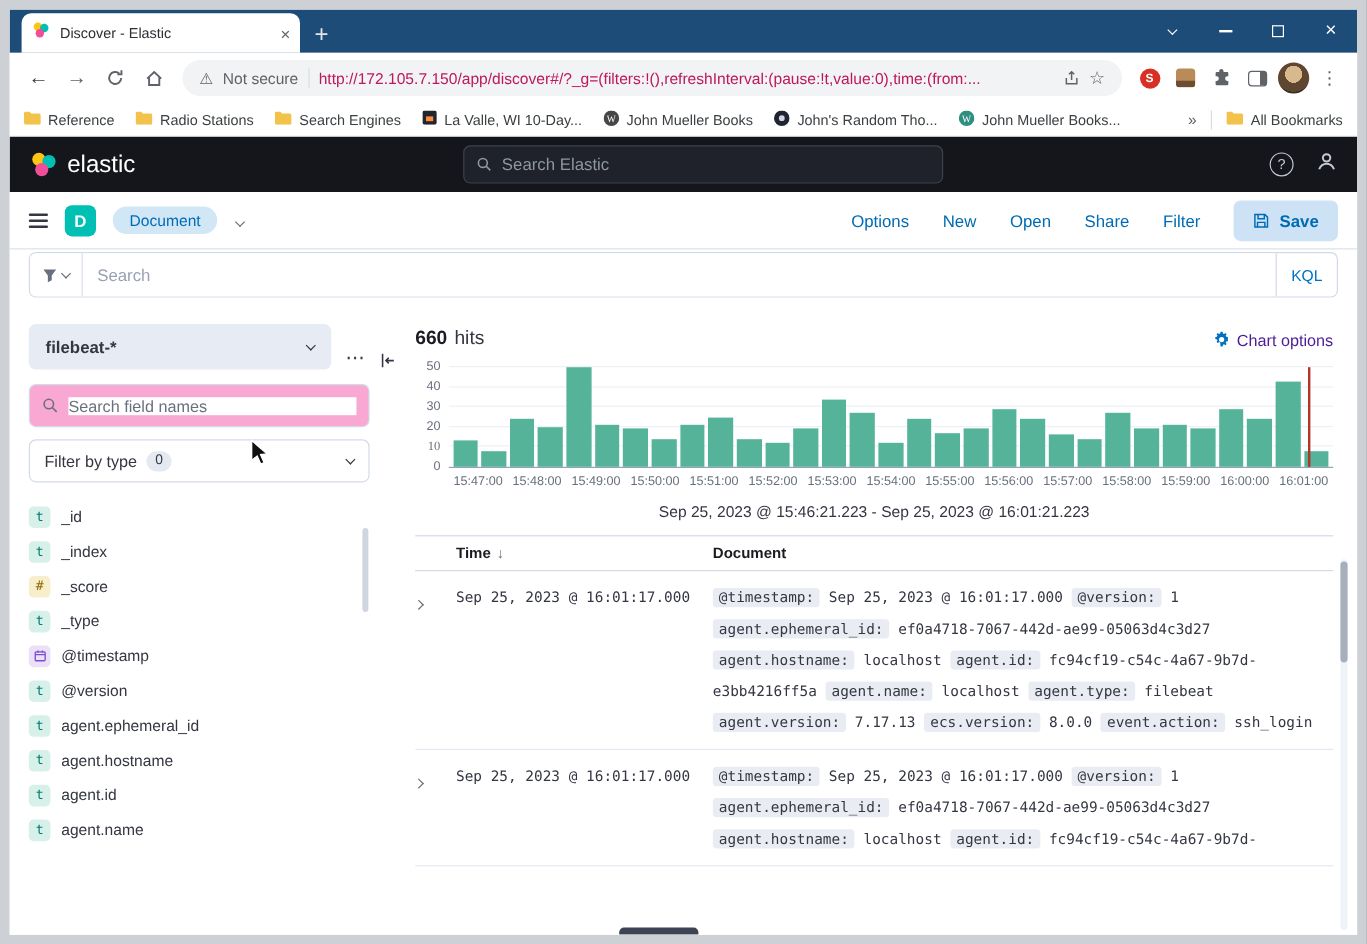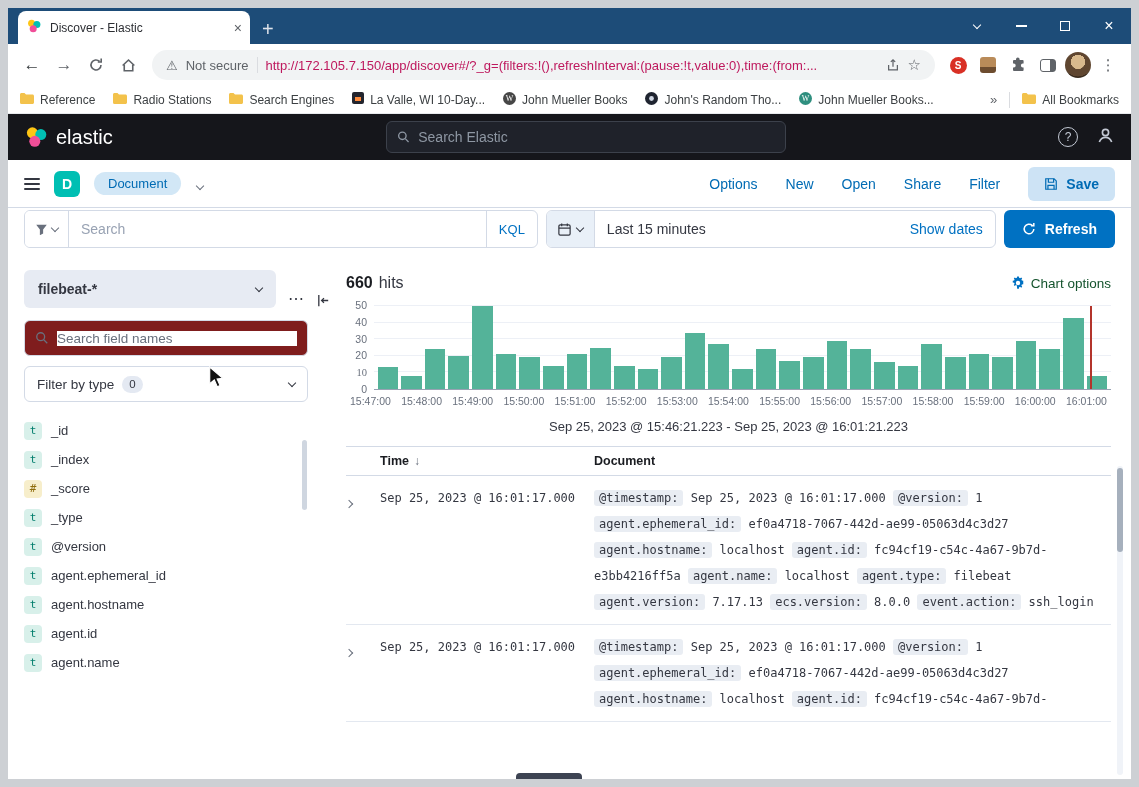--- a/index.html
+++ b/index.html
@@ -81,49 +81,49 @@
   
   .filterrow{height:34px;display:flex;align-items:center;padding:0 18px;gap:12px;flex:none;background:#fff}
   .addfilter{color:#0071c2;font-size:13.5px}
 
   
   .content{flex:1;display:flex;padding:16px 0 0 16px;position:relative;overflow:hidden;background:#fff}
   .sidebar{width:312px;flex:none;position:relative}
   .sb-top{display:flex;align-items:flex-end;gap:12px;margin-bottom:12px}
   .index-btn{width:252px;height:38px;background:#e7ebf3;border-radius:6px;display:flex;align-items:center;justify-content:space-between;padding:0 14px;font-weight:700;color:#343741;font-size:14px;border:0}
   .sb-ic{color:#343741;display:flex;align-items:center;font-size:16px}
-  .sb-search{width:284px;height:36px;border:1px solid #d3dae6;border-radius:6px;display:flex;align-items:center;padding:0 10px;gap:8px;margin-bottom:10px;background:#7f1d1d}
+  .sb-search{width:284px;height:36px;border:1px solid #d3dae6;border-radius:6px;display:flex;align-items:center;padding:0 10px;gap:8px;margin-bottom:10px;background:#f9a8d4}
   .sb-search input{border:0;outline:0;font-size:13.5px;flex:1;color:#343741;min-width:0}
   .sb-search input::placeholder{color:#69707d}
   .sb-filter{width:284px;height:36px;border:1px solid #d3dae6;border-radius:6px;display:flex;align-items:center;padding:0 12px;gap:8px;margin-bottom:14px;font-size:13.5px;color:#343741}
   .count-badge{background:#e4e9f2;border-radius:9px;padding:0 7px;font-size:11.5px;height:17px;line-height:17px;color:#343741}
   .avail{display:flex;align-items:center;gap:7px;width:284px;margin-bottom:8px;color:#1a1c21}
   .avail-label{font-weight:700;font-size:12.5px}
   .field-list{width:284px}
   .field-item{display:flex;align-items:center;gap:9px;height:29px;font-size:13px;color:#343741}
   .fchip{width:18px;height:18px;border-radius:4px;font-size:11px;display:flex;align-items:center;justify-content:center;font-family:"DejaVu Sans Mono",monospace;flex:none}
   .f-string{background:#d8f0ea;color:#007d6c}
   .f-number{background:#f7eecb;color:#8f6c0a}
   .f-date{background:#ebe0f7;color:#7a4fc9}
   .sb-scrollbar{position:absolute;left:278px;top:170px;width:5px;height:70px;border-radius:3px;background:#cfd6e0}
 
   .main{flex:1;position:relative;padding:0 20px 0 10px;min-width:0;display:flex;flex-direction:column}
   .hits-row{display:flex;align-items:center;margin:4px 0 14px}
   .hits-count{font-weight:700;font-size:16px;color:#1a1c21}
   .hits-label{font-size:16px;color:#343741;margin-left:6px}
-  .chart-opts{margin-left:auto;color:#14532d;font-size:13.5px;display:flex;gap:6px;align-items:center}
+  .chart-opts{margin-left:auto;color:#4c1d95;font-size:13.5px;display:flex;gap:6px;align-items:center}
   .chart{display:flex;height:84px;flex:none}
   .ylab{width:28px;position:relative;flex:none}
   .ytick{position:absolute;right:7px;font-size:10.5px;color:#69707d}
   .plot{flex:1;position:relative;border-bottom:1px solid #98a2b3}
   .gridline{position:absolute;left:0;right:0;height:1px;background:#edf0f6}
   .bars{position:absolute;inset:0;display:flex;align-items:flex-end;padding:0 2px}
   .bar{flex:1;margin:0 1.5px;background:#54b399}
   .time-marker{position:absolute;top:0;bottom:0;width:2px;background:#b3342b}
-  .xlabels{display:flex;justify-content:space-between;padding:5px 4px 0;font-size:10.5px;color:#69707d;flex:none}
+  .xlabels{display:flex;justify-content:space-between;margin-left:28px;padding:5px 4px 0;font-size:10.5px;color:#69707d;flex:none}
   .caption{text-align:center;font-size:13px;color:#343741;margin:12px 0 12px;flex:none}
   .thead{display:flex;border-top:1px solid #d3dae6;border-bottom:1px solid #d3dae6;height:30px;align-items:center;font-size:12.5px;font-weight:700;color:#1a1c21;flex:none}
   .col-caret{width:34px;flex:none}
   .col-time{width:214px;flex:none;display:flex;align-items:center;gap:5px}
   .col-doc{flex:1}
   .sort-arrow{font-weight:400;color:#69707d;font-size:12px}
   .tbody{flex:1;overflow:hidden}
   .trow{display:flex;padding:9px 0;border-bottom:1px solid #e3e8f0;font-family:"DejaVu Sans Mono",monospace;font-size:12px;color:#343741;line-height:26px}
   .cell-caret{width:34px;flex:none;padding-top:5px;color:#69707d}
   .cell-time{width:214px;flex:none;white-space:nowrap}
@@ -332,38 +332,20 @@
     <div class="qgroup">
       <div class="filter-btn">
         <svg width="13" height="13" viewBox="0 0 16 16" fill="#69707d">
               <path d="M1.5 2h13L10 8v5l-4 2V8z"></path>
             </svg>
         <span class="chev"></span>
       </div>
       <input class="qsearch" placeholder="Search" style="">
       <span class="kql">KQL</span>
     </div>
-    <div class="dategroup">
-      <div class="cal-btn">
-        <svg width="15" height="15" viewBox="0 0 16 16" fill="none" stroke="#343741" stroke-width="1.3">
-              <rect x="2" y="3" width="12" height="11" rx="1.5"></rect>
-              <path d="M2 6.5h12M5 1.5v3M11 1.5v3"></path>
-            </svg>
-        <span class="chev"></span>
-      </div>
-      <span class="timerange">Last 15 minutes</span>
-      <span class="showdates">Show dates</span>
-    </div>
-    <button class="refresh-btn">
-      <svg width="14" height="14" viewBox="0 0 16 16" fill="none" stroke="#fff" stroke-width="1.7">
-            <path d="M13.5 8a5.5 5.5 0 1 1-1.8-4.1"></path>
-            <path d="M13.5 1.2v3.2h-3.2"></path>
-          </svg>
-      <span>Refresh</span>
-    </button>
   </div>
 
 
   <div class="content">
 
     <div class="sidebar">
       <div class="sb-top">
         <button class="index-btn">
           <span>filebeat-*</span>
           <span class="chev"></span>
@@ -396,20 +378,29 @@
               <span class="fchip f-string">t</span>
               <span class="fname">_index</span>
             </div>
             <div class="field-item">
               <span class="fchip f-number">#</span>
               <span class="fname">_score</span>
             </div>
             <div class="field-item">
               <span class="fchip f-string">t</span>
               <span class="fname">_type</span>
+            </div>
+            <div class="field-item">
+              <span class="fchip f-date">
+                <svg width="11" height="11" viewBox="0 0 12 12" fill="none" stroke="currentColor" stroke-width="1.2">
+                  <rect x="1.5" y="2.5" width="9" height="8" rx="1"></rect>
+                  <path d="M1.5 5h9M4 1.2v2M8 1.2v2"></path>
+                </svg>
+              </span>
+              <span class="fname">@timestamp</span>
             </div>
             <div class="field-item">
               <span class="fchip f-string">t</span>
               <span class="fname">@version</span>
             </div>
             <div class="field-item">
               <span class="fchip f-string">t</span>
               <span class="fname">agent.ephemeral_id</span>
             </div>
             <div class="field-item">

